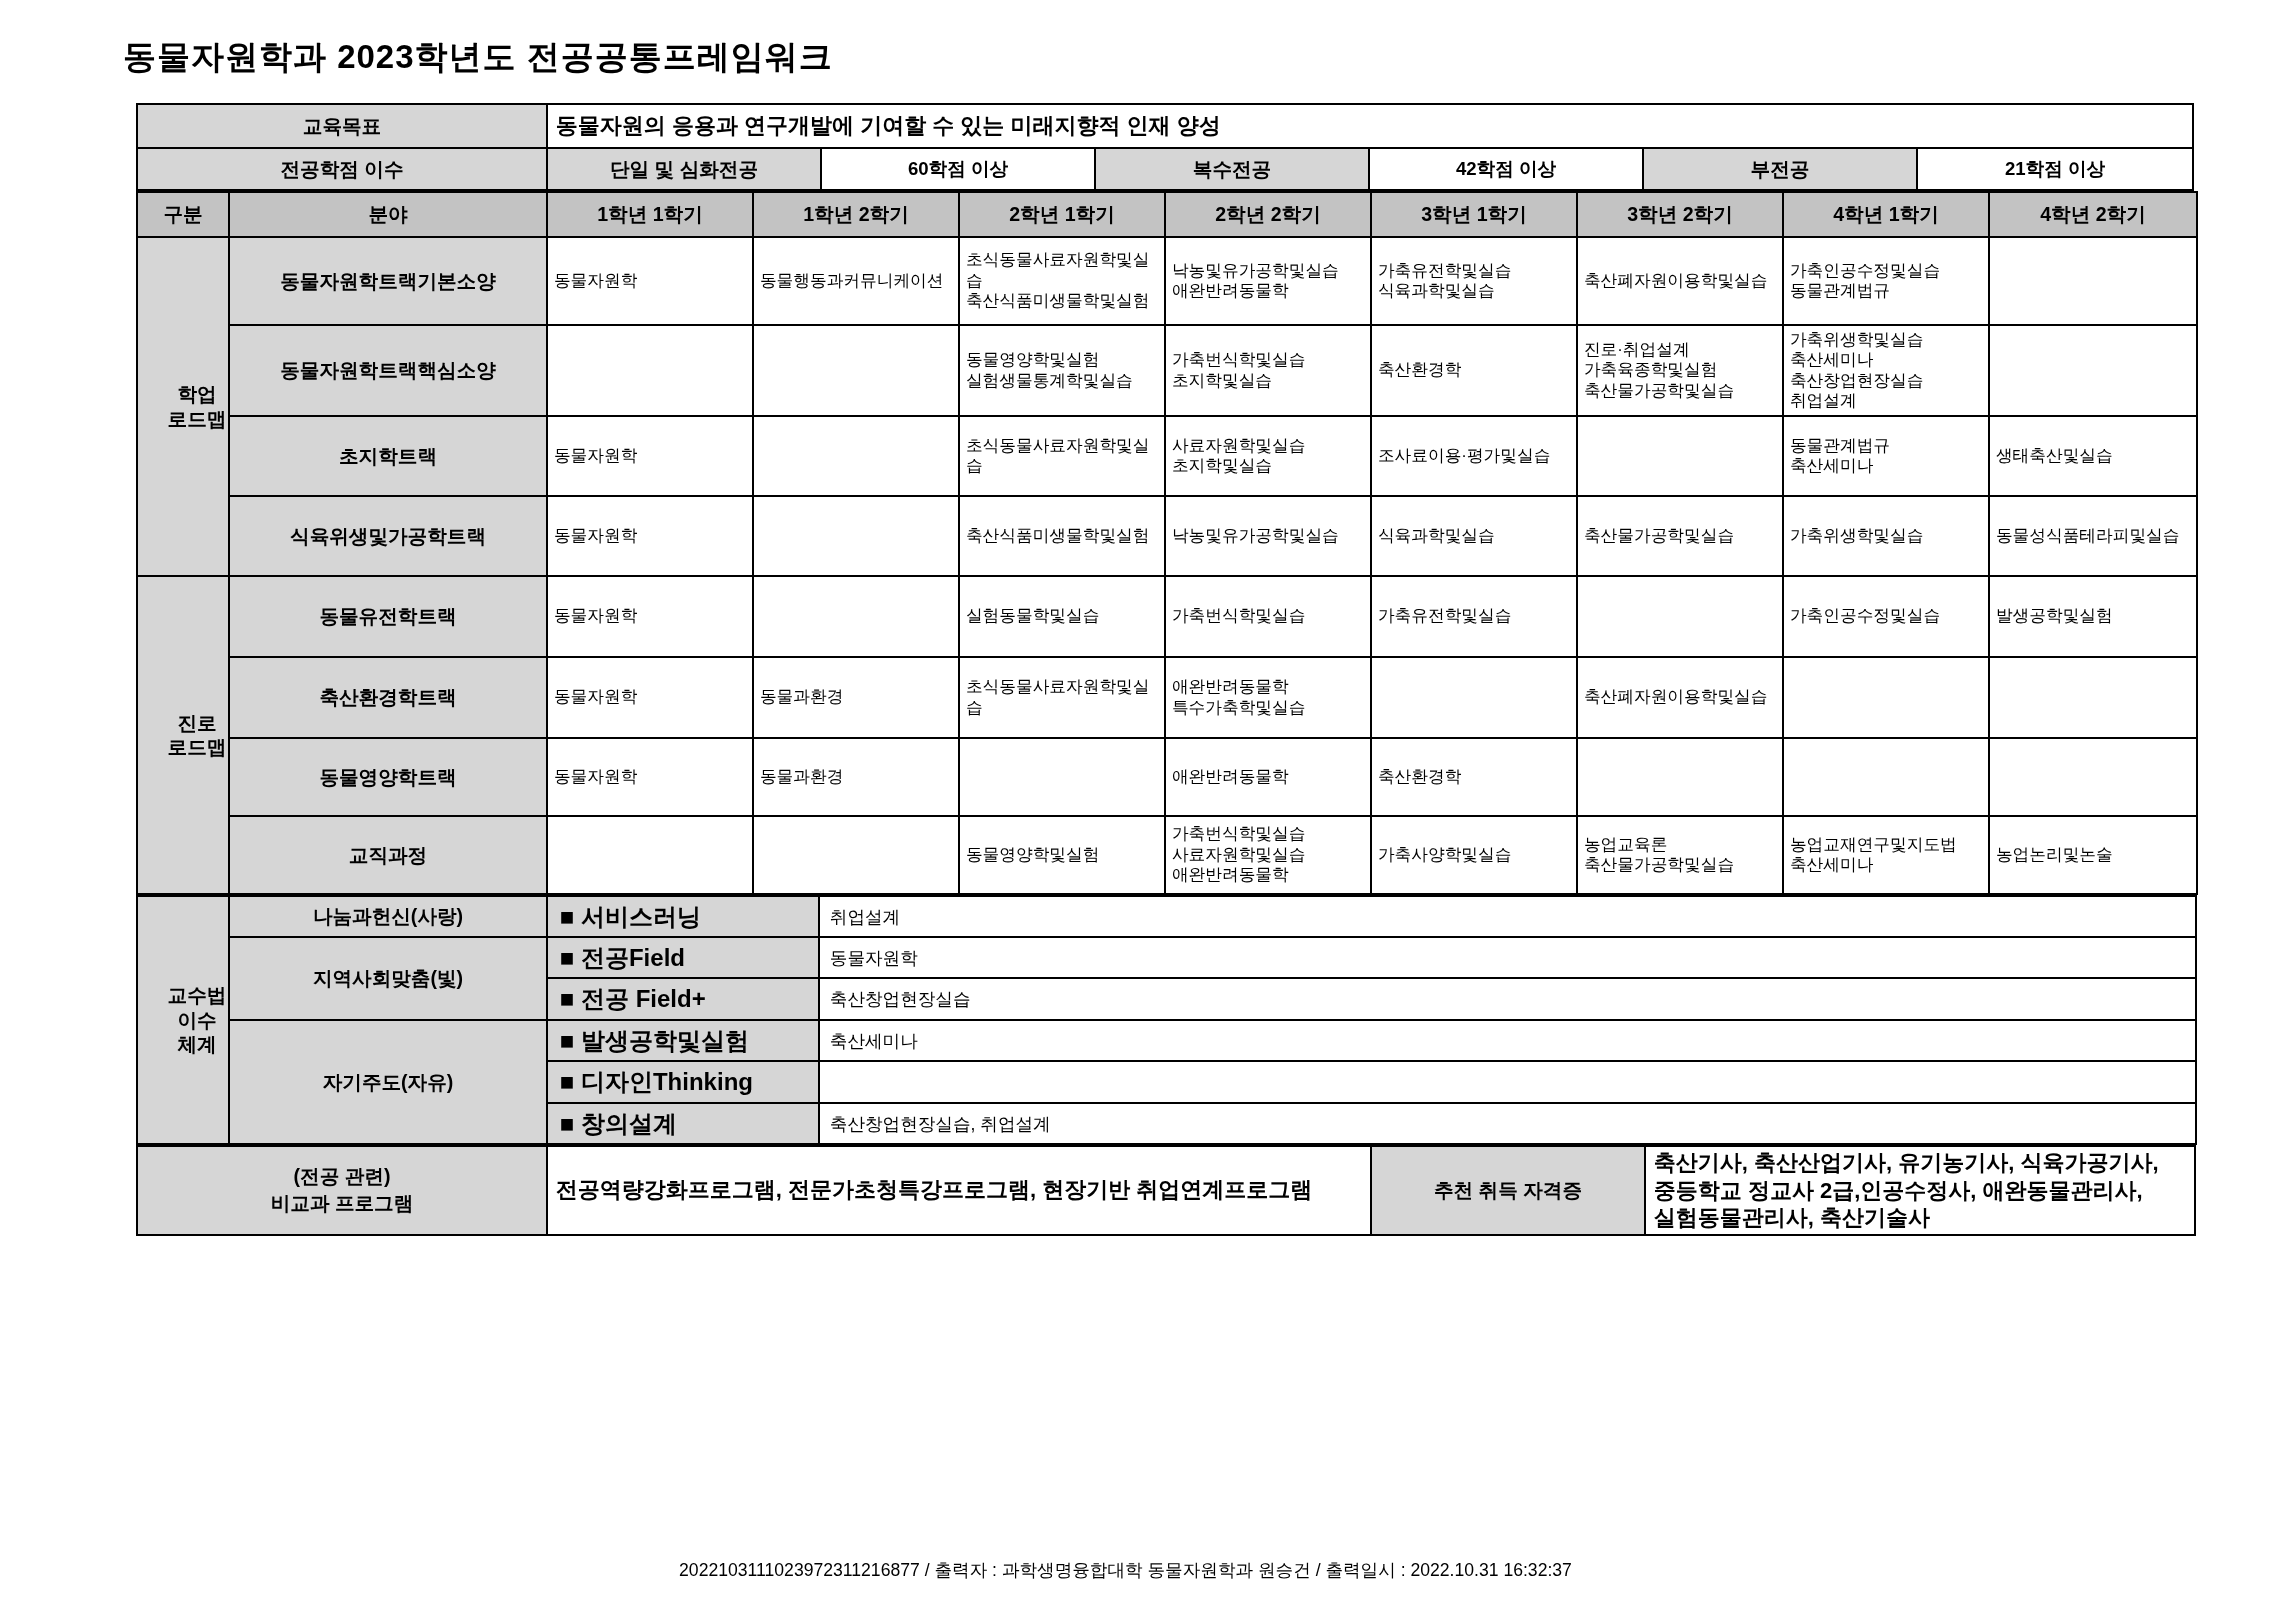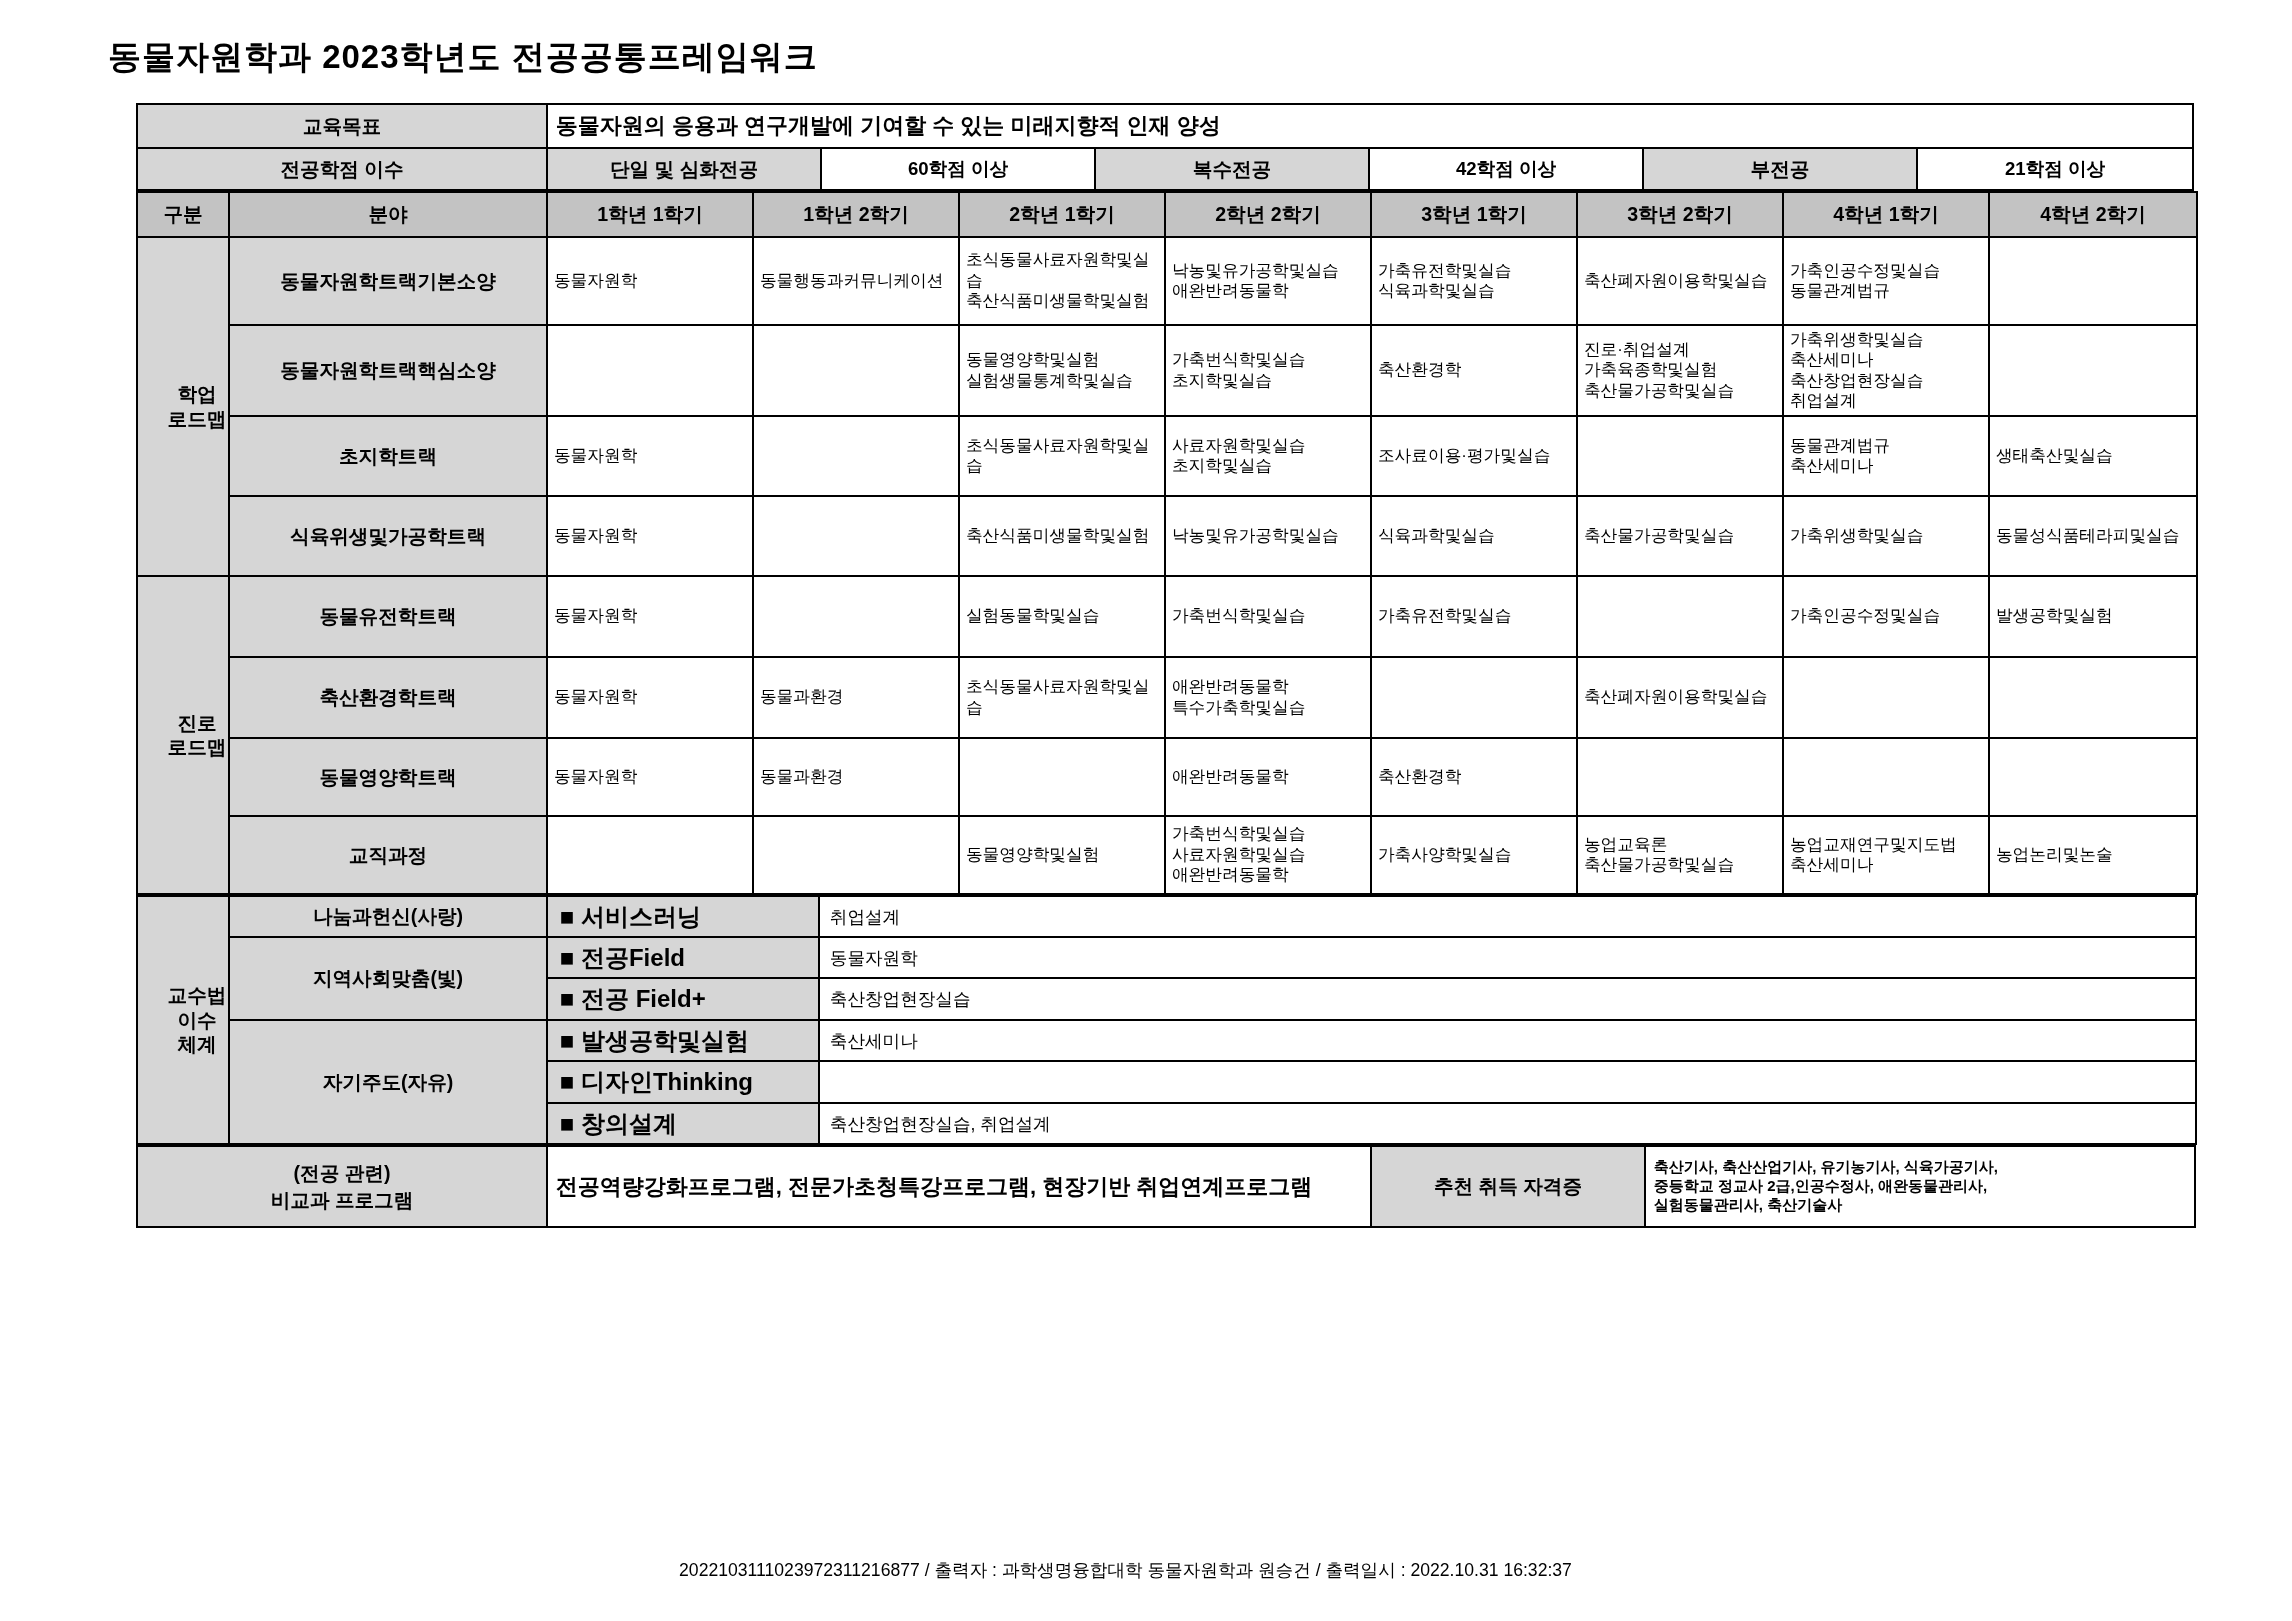--- a/index.html
+++ b/index.html
@@ -1,18 +1,18 @@
 <!DOCTYPE html>
 <html lang="ko"><head>
 <meta charset="utf-8">
 <style>
   html,body{margin:0;padding:0;background:#ffffff;}
   body{width:2293px;height:1621px;font-family:"Liberation Sans",sans-serif;color:#000;}
   .page{position:relative;width:2293px;height:1621px;background:#fff;overflow:hidden;}
-  .title{position:absolute;left:108px;top:35px;font-size:33px;font-weight:bold;letter-spacing:1px;}
+  .title{position:absolute;left:123px;top:35px;font-size:33px;font-weight:bold;letter-spacing:1px;}
   .tablewrap{position:absolute;left:136px;top:103px;width:2058px;}
   table{border-collapse:collapse;table-layout:fixed;width:2058px;}
   td{border:2px solid #000;overflow:hidden;}
   .pre{white-space:pre-line;}
   .lab{background:#d6d6d6;text-align:center;vertical-align:middle;font-weight:bold;font-size:19.6px;}
   .hdr{background:#c3c3c3;text-align:center;vertical-align:middle;font-weight:bold;font-size:19.6px;}
   .val{background:#fff;text-align:left;vertical-align:middle;font-weight:bold;font-size:22px;padding:2px 7.8px;}
   .valc{background:#fff;text-align:center;vertical-align:middle;font-weight:bold;font-size:18.6px;}
   .course{background:#fff;text-align:left;vertical-align:middle;font-weight:normal;font-size:16.7px;line-height:1.22;padding:2.9px 5.9px;}
   .gcell{background:#d6d6d6;text-align:center;vertical-align:middle;font-weight:bold;font-size:19.6px;line-height:1.25;padding-left:29px;}
@@ -244,21 +244,21 @@
           <col style="width:824px">
           <col style="width:274px">
           <col style="width:550px">
       </colgroup>
       <tbody>
           <tr style="height:81px">
         <td class="lab pre">(전공 관련)
 비교과 프로그램</td>
         <td class="val">전공역량강화프로그램, 전문가초청특강프로그램, 현장기반 취업연계프로그램</td>
         <td class="lab">추천 취득 자격증</td>
-        <td class="val pre" style="font-size:15px;line-height:1.25">축산기사, 축산산업기사, 유기농기사, 식육가공기사,
+        <td class="val pre" style="font-size:22px;line-height:1.25">축산기사, 축산산업기사, 유기농기사, 식육가공기사,
 중등학교 정교사 2급,인공수정사, 애완동물관리사,
 실험동물관리사, 축산기술사</td>
       </tr>
     </tbody>
       </table>
 
   </div>
 
   <div class="footer">2022103111023972311216877 / 출력자 : 과학생명융합대학 동물자원학과 원승건 / 출력일시 : 2022.10.31 16:32:37</div>
 

